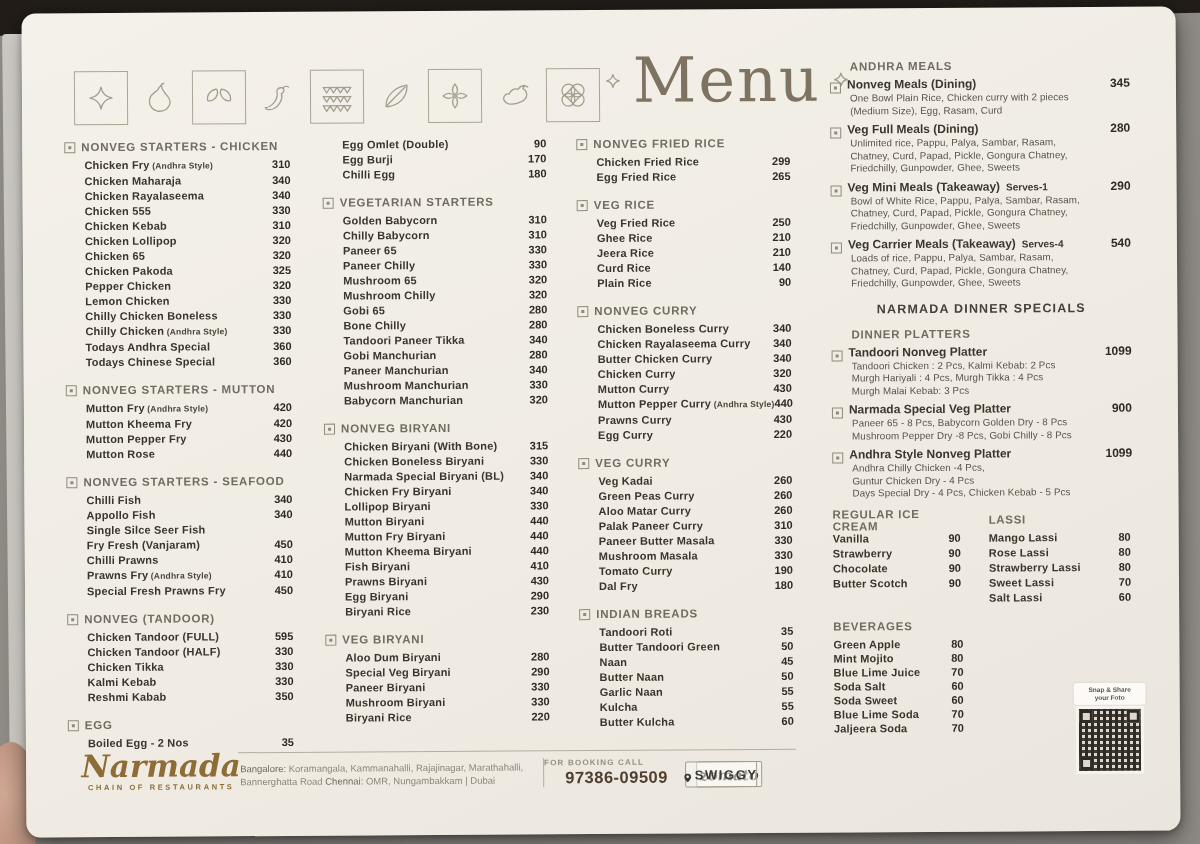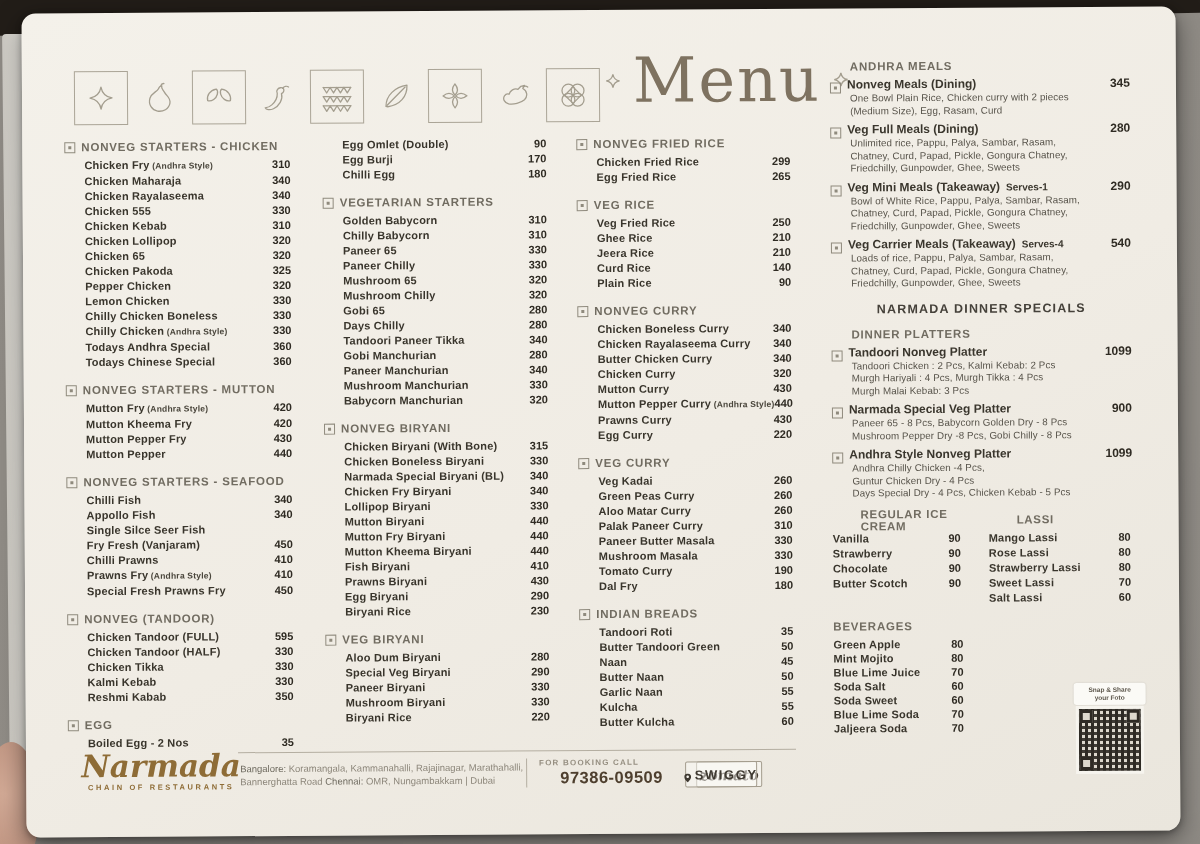--- a/index.html
+++ b/index.html
@@ -55,21 +55,21 @@
   .meal-suffix{font-size:10px;font-weight:700;color:#3a362d;}
   .meal-price{font-size:12px;font-weight:700;color:#2f2b23;text-align:center;}
   .meal-desc{font-size:9.8px;font-weight:500;color:#57534a;line-height:12.5px;padding-left:20px;letter-spacing:.1px;}
   .center-title{text-align:center;font-size:12.5px;font-weight:700;color:#45413a;
     letter-spacing:1.2px;margin:8px 0 10px;}
   .plain-header{margin-left:20px;}
   
   .pair{display:flex;gap:28px;margin-top:8px;}
   .pair-col.left{width:128px;}
   .pair-col.right{width:142px;}
-  .pair .sec-title{letter-spacing:.7px;margin-left:28px;}
+  .pair .sec-title{letter-spacing:.7px;}
   .pair .items{padding-left:0;}
   
   .bev .items{padding-left:0;width:130px;}
   .bev{margin-top:4px;}
   .bev .item{line-height:14px;gap:20px;}
   
   .qr-wrap{position:absolute;left:1048px;top:676px;width:72px;}
   .qr-label{background:#fbfaf6;border-radius:3px;padding:3px 2px;text-align:center;
     font-size:6.5px;font-weight:700;color:#5c564b;line-height:8px;box-shadow:0 0 2px rgba(0,0,0,.15);}
   .qr-code{position:relative;margin:4px auto 0;width:62px;height:62px;background:
@@ -79,21 +79,21 @@
   .finder.tl{left:1px;top:1px;} .finder.tr{right:1px;top:1px;} .finder.bl{left:1px;bottom:1px;}
   
   .footer{position:absolute;left:0;top:730px;width:1154px;height:80px;}
   .brand-wrap{position:absolute;left:50px;top:8px;width:170px;text-align:center;}
   .brand{font-family:"DejaVu Serif","Liberation Serif",serif;font-style:italic;font-weight:700;
     font-size:31px;color:#8e6c36;line-height:30px;}
   .tagline{font-size:7.5px;font-weight:700;letter-spacing:2.6px;color:#8e6c36;margin-top:2px;}
   .rule{position:absolute;left:212px;top:10px;width:558px;height:0;border-top:1px solid #b4aea1;}
   .locations{position:absolute;left:214px;top:20px;width:292px;font-size:9.5px;color:#8c867a;line-height:13px;}
   .locations b{color:#6e6a5f;font-weight:400;}
-  .booking{position:absolute;left:500px;top:18px;padding-left:12px;border-left:1px solid #b4aea1;}
+  .booking{position:absolute;left:517px;top:18px;border-left:1px solid #b4aea1;}
   .booking-label{font-size:8px;font-weight:700;letter-spacing:1.2px;color:#958e80;}
   .booking-phone{font-size:16.5px;font-weight:700;color:#4e3f2e;letter-spacing:.5px;margin-top:1px;margin-left:21px;}
   .partner{position:absolute;top:22px;height:24px;border:1.5px solid #a39c8d;border-radius:2px;
     display:flex;align-items:center;justify-content:center;background:rgba(252,251,247,.5);}
   .partner.zomato{left:622px;width:64px;font-family:"DejaVu Serif","Liberation Serif",serif;
     font-style:italic;font-weight:700;font-size:14.5px;color:#352c24;margin-left:48px;}
   .partner.swiggy{left:659px;width:70px;gap:3px;font-size:13px;font-weight:700;
     letter-spacing:1.6px;color:#3f3a32;}
   .pin{width:7px;height:9px;}
   .pin svg{width:7px;height:9px;fill:#3f3a32;stroke:none;}
@@ -260,21 +260,21 @@
           </div>
           <div class="item">
             <span class="item-name">Mutton Kheema Fry</span>
             <span class="item-price">420</span>
           </div>
           <div class="item">
             <span class="item-name">Mutton Pepper Fry</span>
             <span class="item-price">430</span>
           </div>
           <div class="item">
-            <span class="item-name">Mutton Pepper</span>
+            <span class="item-name">Mutton Rose</span>
             <span class="item-price">440</span>
           </div>
         </div>
       </div>
       <div class="section">
         <div class="sec-header">
           <span class="marker">
             <i></i>
           </span>
           <span class="sec-title">NONVEG STARTERS - SEAFOOD</span>
@@ -402,21 +402,21 @@
           </div>
           <div class="item">
             <span class="item-name">Mushroom Chilly</span>
             <span class="item-price">320</span>
           </div>
           <div class="item">
             <span class="item-name">Gobi 65</span>
             <span class="item-price">280</span>
           </div>
           <div class="item">
-            <span class="item-name">Days Chilly</span>
+            <span class="item-name">Bone Chilly</span>
             <span class="item-price">280</span>
           </div>
           <div class="item">
             <span class="item-name">Tandoori Paneer Tikka</span>
             <span class="item-price">340</span>
           </div>
           <div class="item">
             <span class="item-name">Gobi Manchurian</span>
             <span class="item-price">280</span>
           </div>

